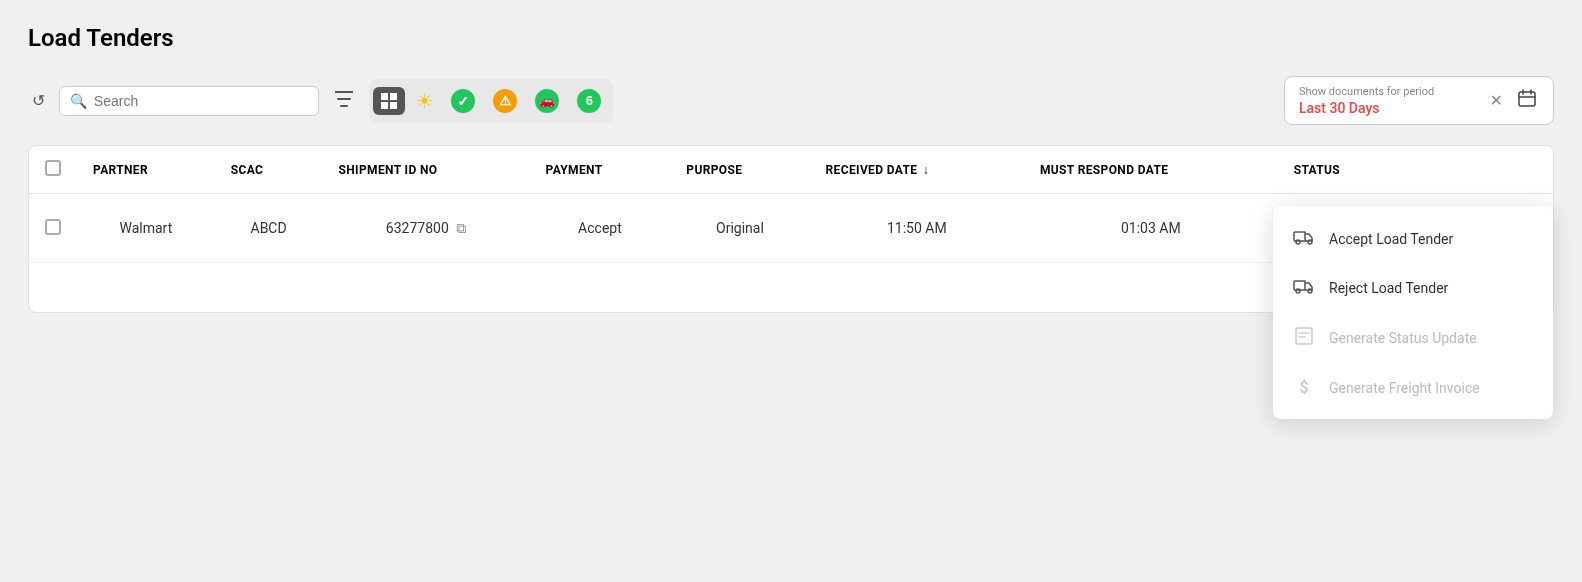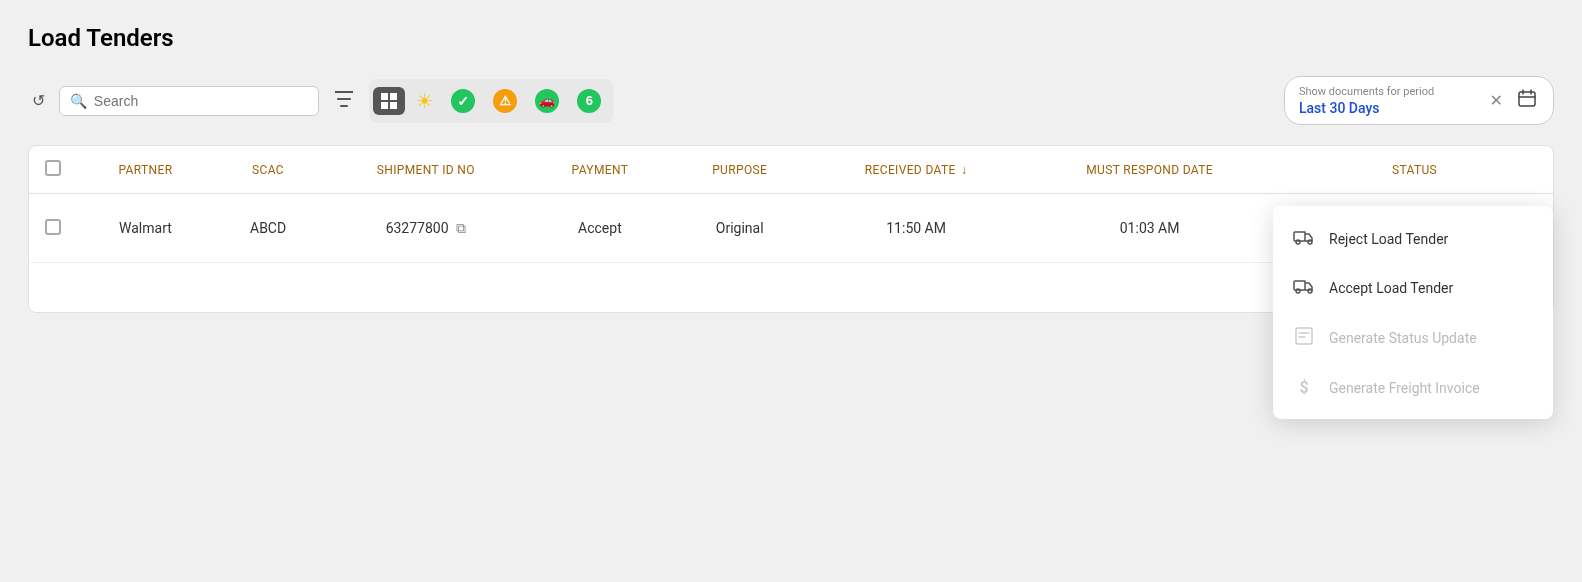--- a/index.html
+++ b/index.html
@@ -90,39 +90,39 @@
       justify-content: center;
     }
     .icon-btn.active {
       background: #555;
     }
 
     .period-selector {
       margin-left: auto;
       background: #fff;
       border: 1px solid #ccc;
-      border-radius: 17px;
+      border-radius: 8px;
       padding: 8px 14px;
       display: flex;
       align-items: center;
       gap: 10px;
       min-width: 270px;
     }
     .period-selector-inner {
       flex: 1;
     }
     .period-label {
       font-size: 11px;
       color: #888;
       display: block;
       margin-bottom: 2px;
     }
     .period-value {
       font-size: 14px;
-      color: #1d4ed8;
+      color: #ef4444;
       font-weight: 500;
     }
     .period-clear-btn {
       background: none;
       border: none;
       cursor: pointer;
       font-size: 16px;
       color: #888;
       padding: 2px;
     }
@@ -148,24 +148,24 @@
       width: 100%;
       border-collapse: collapse;
     }
 
     thead tr {
       border-bottom: 1px solid #e0e0e0;
     }
 
     thead th {
       padding: 14px 16px;
-      text-align: center;
+      text-align: left;
       font-size: 12px;
-      font-weight: 400;
-      color: #a16207;
+      font-weight: 700;
+      color: #000000;
       text-transform: uppercase;
       letter-spacing: 0.03em;
       white-space: nowrap;
     }
 
     thead th.check-col {
       width: 48px;
       padding-left: 16px;
     }
 
@@ -433,31 +433,31 @@
 
   <div class="dropdown-menu">
     <div class="dropdown-item">
       <span class="dropdown-item-icon">
         <svg width="22" height="16" viewBox="0 0 22 16" fill="none">
           <path d="M1 10V4a1 1 0 011-1h10v9H2a1 1 0 01-1-1zM12 5h4l3 4v3h-7V5z" stroke="#555" stroke-width="1.5" stroke-linejoin="round"></path>
           <circle cx="5" cy="13" r="2" stroke="#555" stroke-width="1.5"></circle>
           <circle cx="17" cy="13" r="2" stroke="#555" stroke-width="1.5"></circle>
         </svg>
       </span>
-      <span>Reject Load Tender</span>
+      <span>Accept Load Tender</span>
     </div>
     <div class="dropdown-item">
       <span class="dropdown-item-icon">
         <svg width="22" height="16" viewBox="0 0 22 16" fill="none">
           <path d="M1 10V4a1 1 0 011-1h10v9H2a1 1 0 01-1-1zM12 5h4l3 4v3h-7V5z" stroke="#555" stroke-width="1.5" stroke-linejoin="round"></path>
           <circle cx="5" cy="13" r="2" stroke="#555" stroke-width="1.5"></circle>
           <circle cx="17" cy="13" r="2" stroke="#555" stroke-width="1.5"></circle>
         </svg>
       </span>
-      <span>Accept Load Tender</span>
+      <span>Reject Load Tender</span>
     </div>
     <div class="dropdown-item disabled">
       <span class="dropdown-item-icon">
         <svg width="20" height="20" viewBox="0 0 20 20" fill="none">
           <rect x="2" y="2" width="16" height="16" rx="2" stroke="#ccc" stroke-width="1.5"></rect>
           <path d="M5 7h10M5 11h6" stroke="#ccc" stroke-width="1.5" stroke-linecap="round"></path>
         </svg>
       </span>
       <span>Generate Status Update</span>
     </div>

